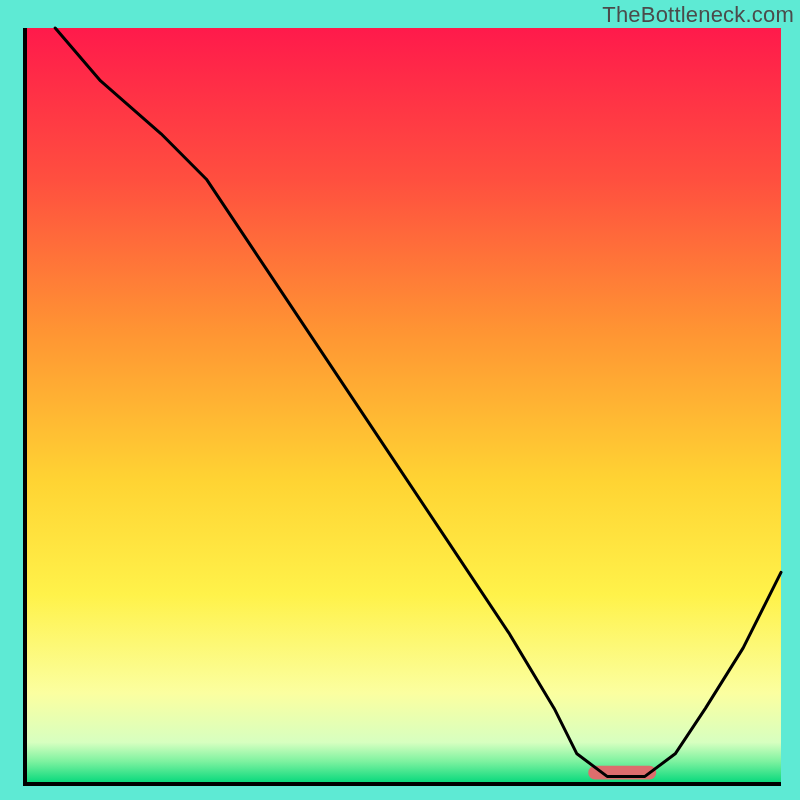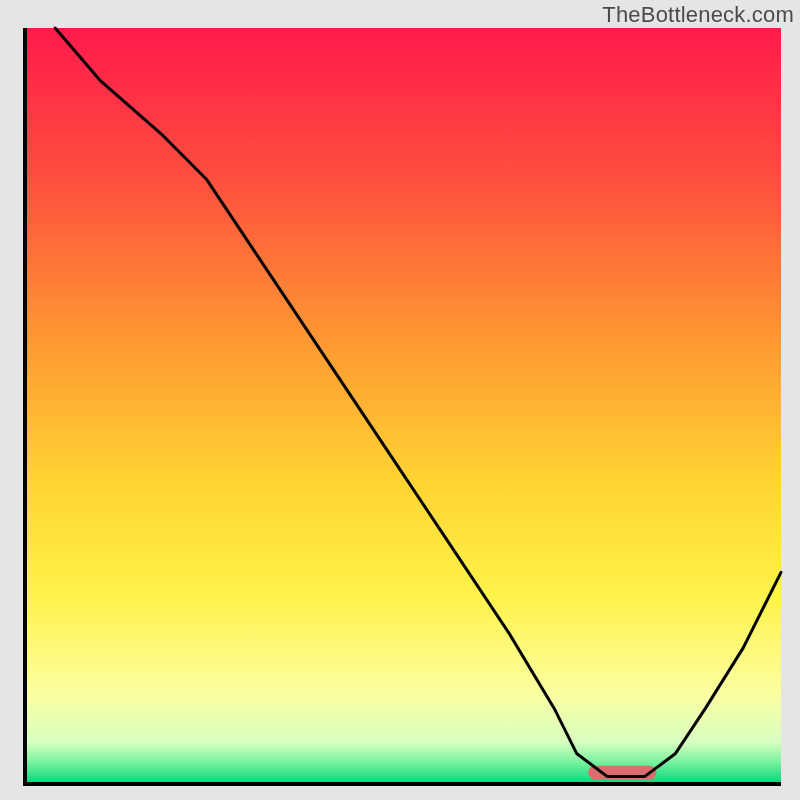--- a/index.html
+++ b/index.html
@@ -7,21 +7,21 @@
     padding: 0;
     width: 800px;
     height: 800px;
     overflow: hidden;
     font-family: Arial, Helvetica, sans-serif;
   }
   .frame {
     position: relative;
     width: 800px;
     height: 800px;
-    background: #e5e5e5;
+    background: #5eead4;
   }
   .watermark {
     position: absolute;
     top: 2px;
     right: 6px;
     font-size: 22px;
     font-weight: 500;
     color: #4b4b4b;
     letter-spacing: 0.2px;
   }

